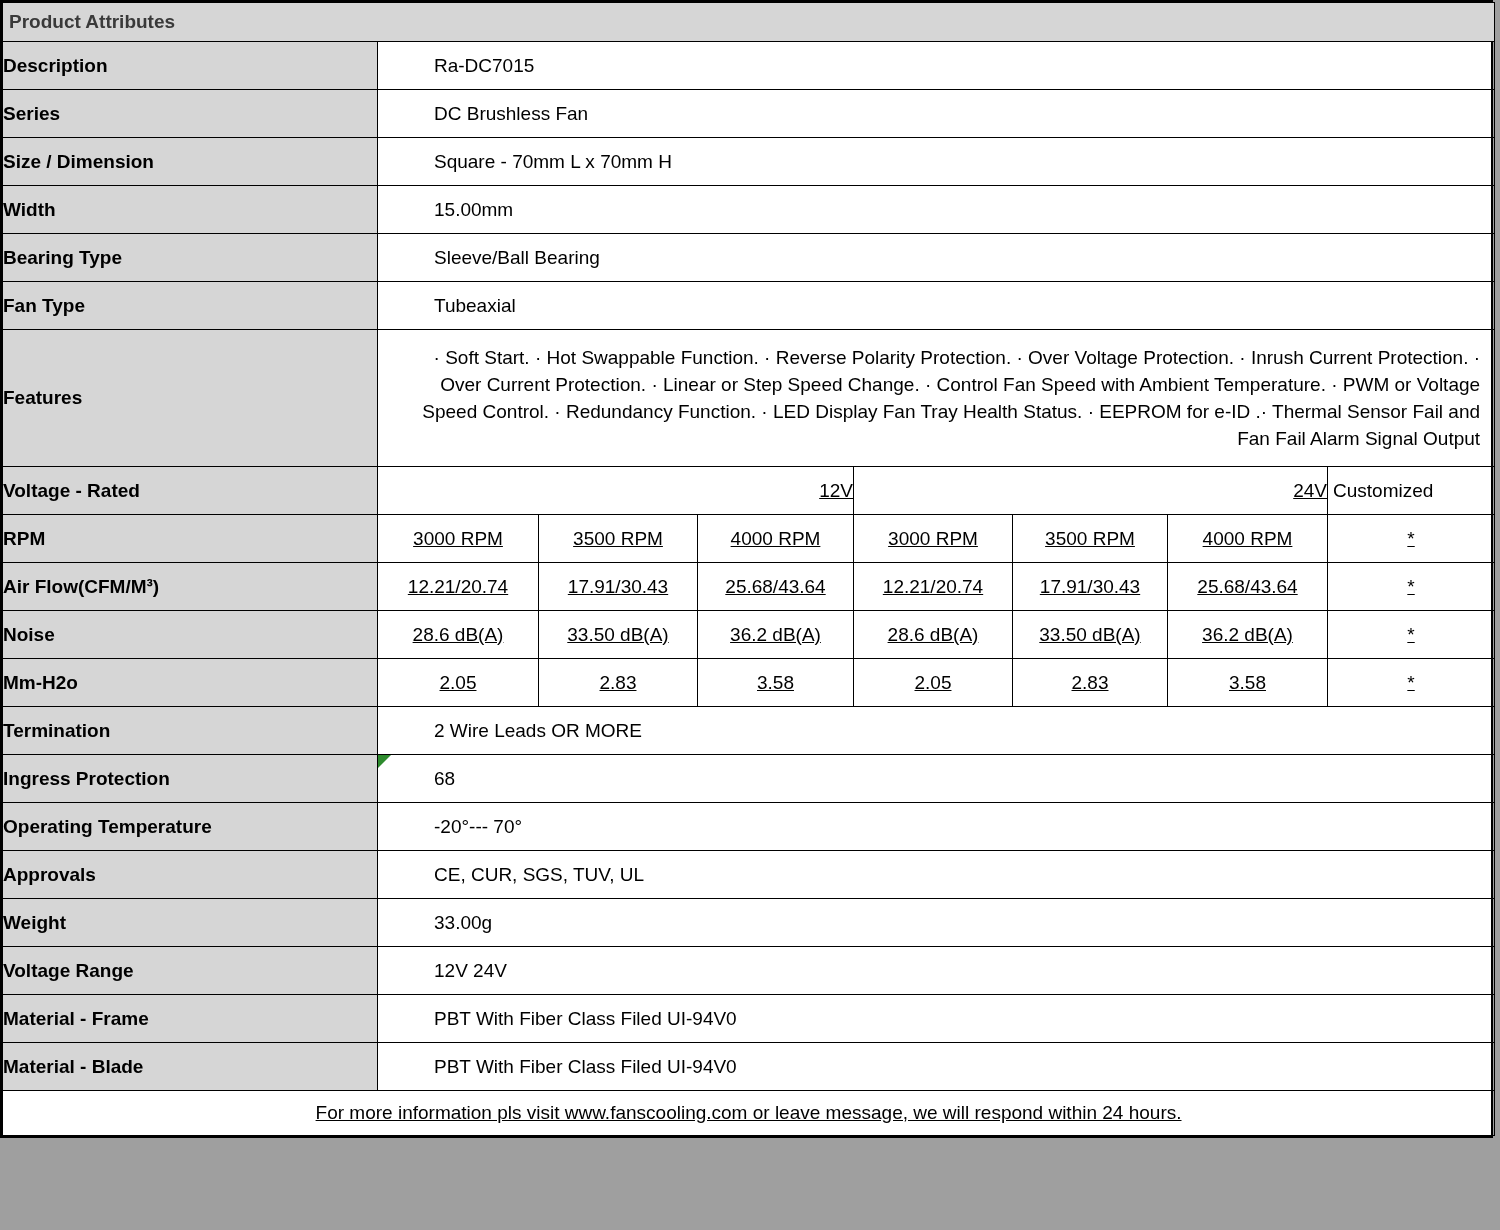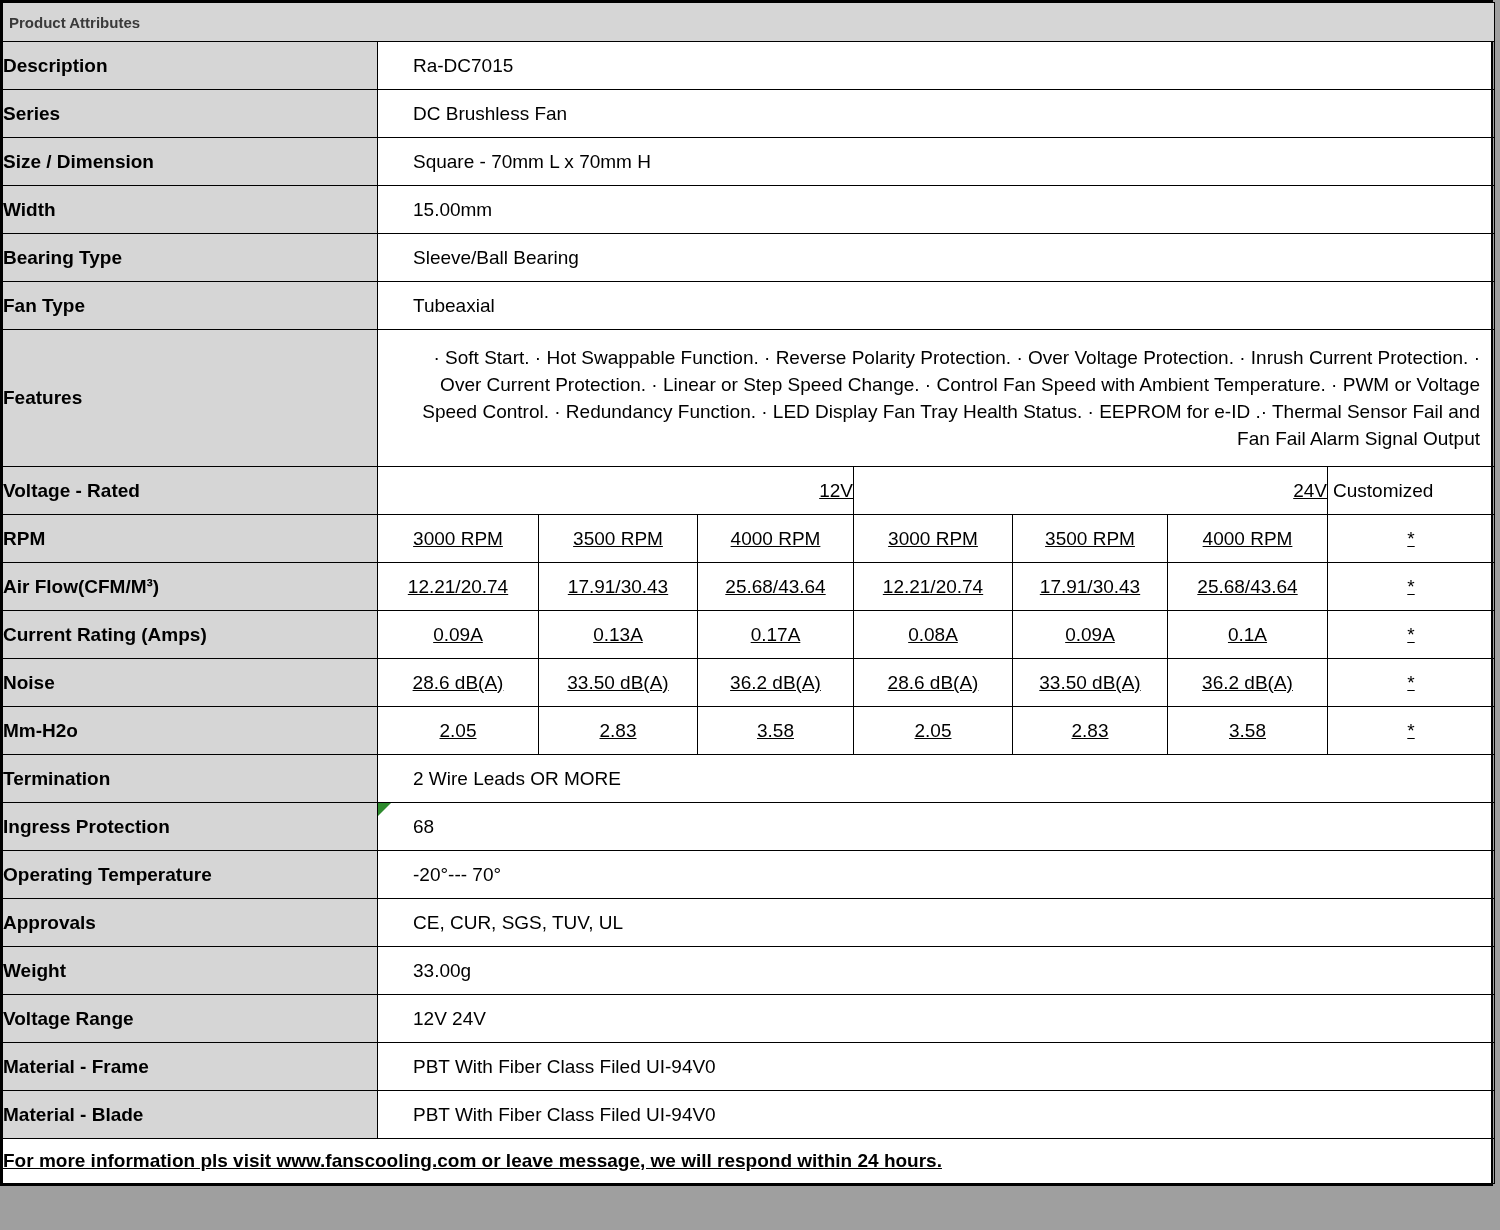--- a/index.html
+++ b/index.html
@@ -33,30 +33,30 @@
     vertical-align:middle;
     overflow:hidden;
   }
   td.title-cell{
     background:var(--label-bg);
     color:var(--title-color);
     font-weight:bold;
     text-align:left;
     padding-left:6px;
     height:38px;
-    font-size:15px;
+    font-size:19px;
   }
   td.label{
     background:var(--label-bg);
     font-weight:bold;
     padding-right:20px;
   }
   td.value{
     text-align:left;
-    padding-left:35px;
+    padding-left:56px;
     position:relative;
   }
   td.features-value{
     text-align:right;
     padding:14px 14px 14px 26px;
     line-height:27px;
     height:auto;
     min-height:150px;
   }
   td.cell{
@@ -65,22 +65,22 @@
   }
   td.group{
     text-align:right;
     text-decoration:underline;
   }
   td.customized{
     text-align:left;
     padding-left:5px;
   }
   td.footer-cell{
+    text-align:center;
     height:44px;
-    font-weight:bold;
   }
   .footer-link{
     text-decoration:underline;
     color:#000000;
     cursor:pointer;
   }
   .corner-marker{
     position:absolute;
     top:0;
     left:0;
@@ -163,30 +163,20 @@
       <td class="label">Air Flow(CFM/M³)</td>
       <td class="cell">12.21/20.74</td>
       <td class="cell">17.91/30.43</td>
       <td class="cell">25.68/43.64</td>
       <td class="cell">12.21/20.74</td>
       <td class="cell">17.91/30.43</td>
       <td class="cell">25.68/43.64</td>
       <td class="cell">*</td>
     </tr>
 
-    <tr>
-      <td class="label">Current Rating (Amps)</td>
-      <td class="cell">0.09A</td>
-      <td class="cell">0.13A</td>
-      <td class="cell">0.17A</td>
-      <td class="cell">0.08A</td>
-      <td class="cell">0.09A</td>
-      <td class="cell">0.1A</td>
-      <td class="cell">*</td>
-    </tr>
 
     <tr>
       <td class="label">Noise</td>
       <td class="cell">28.6 dB(A)</td>
       <td class="cell">33.50 dB(A)</td>
       <td class="cell">36.2 dB(A)</td>
       <td class="cell">28.6 dB(A)</td>
       <td class="cell">33.50 dB(A)</td>
       <td class="cell">36.2 dB(A)</td>
       <td class="cell">*</td>

